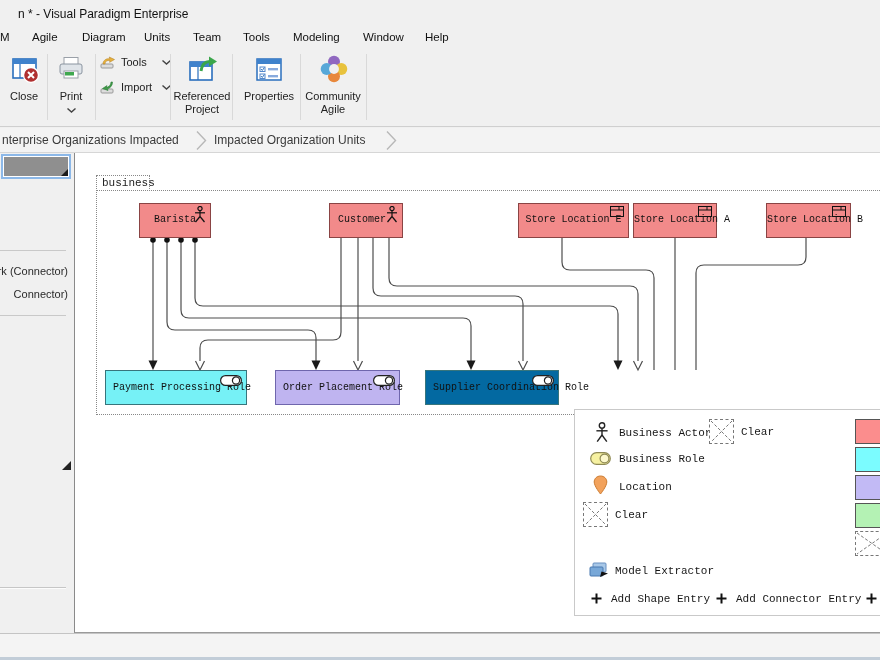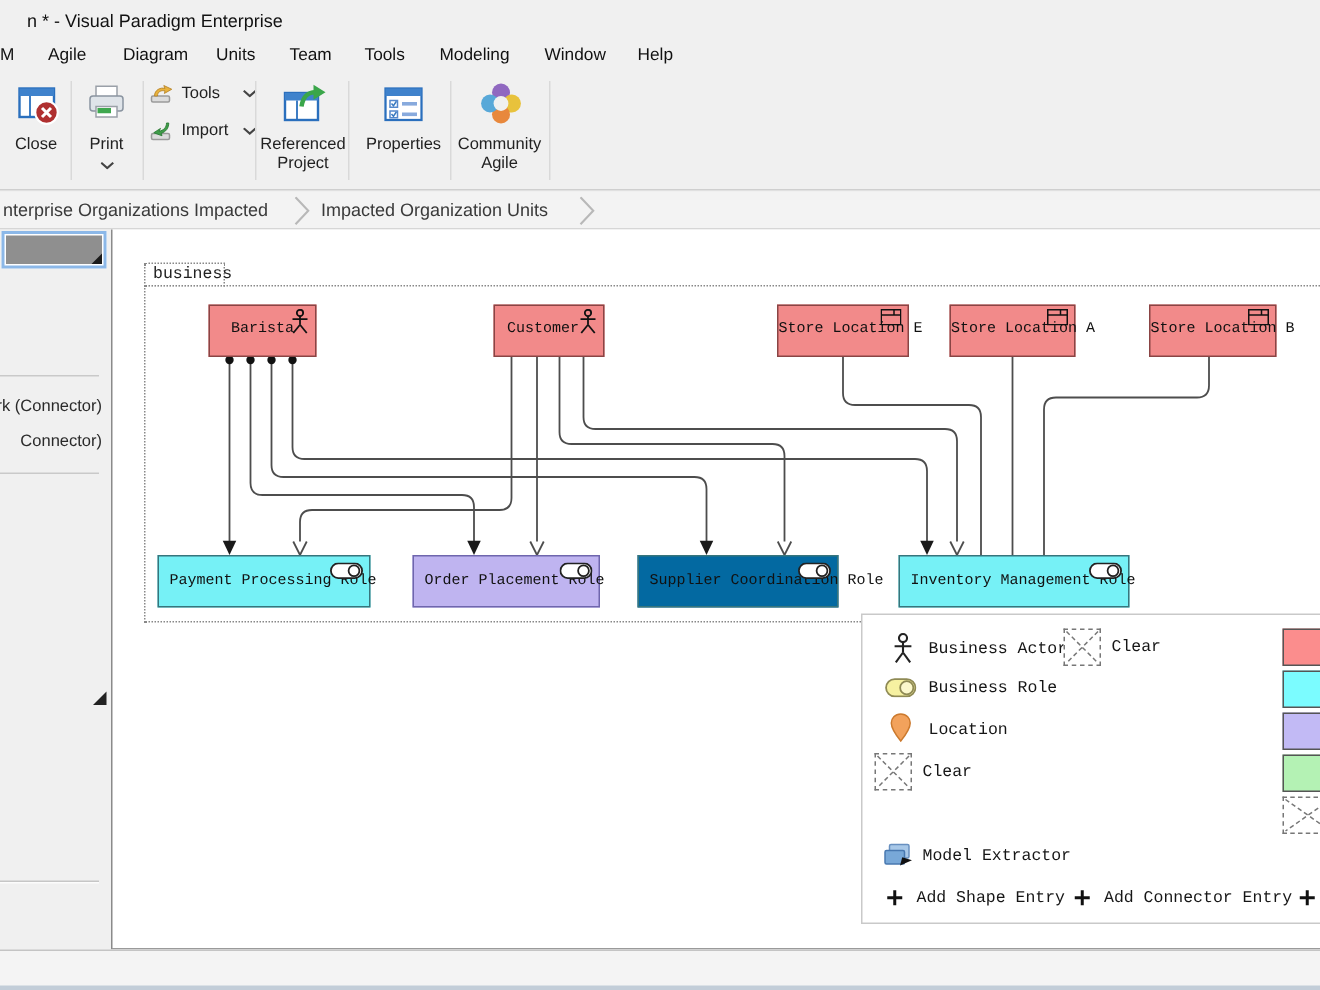--- a/index.html
+++ b/index.html
@@ -257,21 +257,21 @@
       <g stroke="#111" stroke-width="1.2" fill="none">
         <circle cx="6" cy="2.6" r="2.1"></circle>
           <line x1="6" y1="4.7" x2="6" y2="10.5"></line>
         <line x1="1" y1="6.8" x2="11" y2="6.8"></line>
           <line x1="6" y1="10.5" x2="1.5" y2="16"></line>
         <line x1="6" y1="10.5" x2="10.5" y2="16"></line>
       </g>
     </svg>
   </div>
 
-  <div class="abs node node-red" style="left: 443px; top: 50px; width: 88px; height: 35px; background: rgb(242, 138, 138);">
+  <div class="abs node node-red" style="left: 443px; top: 50px; width: 111px; height: 35px; background: rgb(242, 138, 138);">
     <span class="nlab">Store Location E</span>
     <svg class="corner-icon" width="14" height="11" viewBox="0 0 14 11">
       <rect x="0.5" y="0.5" width="13" height="10" fill="none" stroke="#111"></rect>
       <line x1="0.5" y1="4" x2="13.5" y2="4" stroke="#111"></line>
       <line x1="9" y1="0.5" x2="9" y2="4" stroke="#111"></line>
     </svg>
   </div>
   <div class="abs node node-red" style="left: 558px; top: 50px; width: 84px; height: 35px; background: rgb(242, 138, 138);">
     <span class="nlab">Store Location A</span>
     <svg class="corner-icon" width="14" height="11" viewBox="0 0 14 11">
@@ -298,27 +298,20 @@
   </div>
   <div class="abs node node-purple" style="left: 200px; top: 217px; width: 125px; height: 35px; background: rgb(191, 180, 240);">
     <span class="nlab-left">Order Placement Role</span>
     <svg class="corner-icon" style="top:4px" width="22" height="11" viewBox="0 0 22 11">
       <rect x="0.6" y="0.6" width="20.8" height="9.8" rx="4.9" fill="#fff" stroke="#222" stroke-width="1.2"></rect>
       <circle cx="16" cy="5.5" r="3.6" fill="#fff" stroke="#222" stroke-width="1.2"></circle>
     </svg>
   </div>
   <div class="abs node node-cyan" style="left: 350px; top: 217px; width: 134px; height: 35px; background: #0369a1;">
     <span class="nlab-left">Supplier Coordination Role</span>
-    <svg class="corner-icon" style="top:4px" width="22" height="11" viewBox="0 0 22 11">
-      <rect x="0.6" y="0.6" width="20.8" height="9.8" rx="4.9" fill="#fff" stroke="#222" stroke-width="1.2"></rect>
-      <circle cx="16" cy="5.5" r="3.6" fill="#fff" stroke="#222" stroke-width="1.2"></circle>
-    </svg>
-  </div>
-  <div class="abs node node-cyan" style="left: 524px; top: 217px; width: 154px; height: 35px; background: rgb(118, 241, 246);">
-    <span class="nlab-left">Inventory Management Role</span>
     <svg class="corner-icon" style="top:4px" width="22" height="11" viewBox="0 0 22 11">
       <rect x="0.6" y="0.6" width="20.8" height="9.8" rx="4.9" fill="#fff" stroke="#222" stroke-width="1.2"></rect>
       <circle cx="16" cy="5.5" r="3.6" fill="#fff" stroke="#222" stroke-width="1.2"></circle>
     </svg>
   </div>
 
   <div class="abs" id="legend">
 
     <div class="abs" style="left:14px;top:9px;width:110px;height:28px">
       <svg class="abs" style="left:6px;top:3px" width="14" height="21" viewBox="0 0 14 21">

